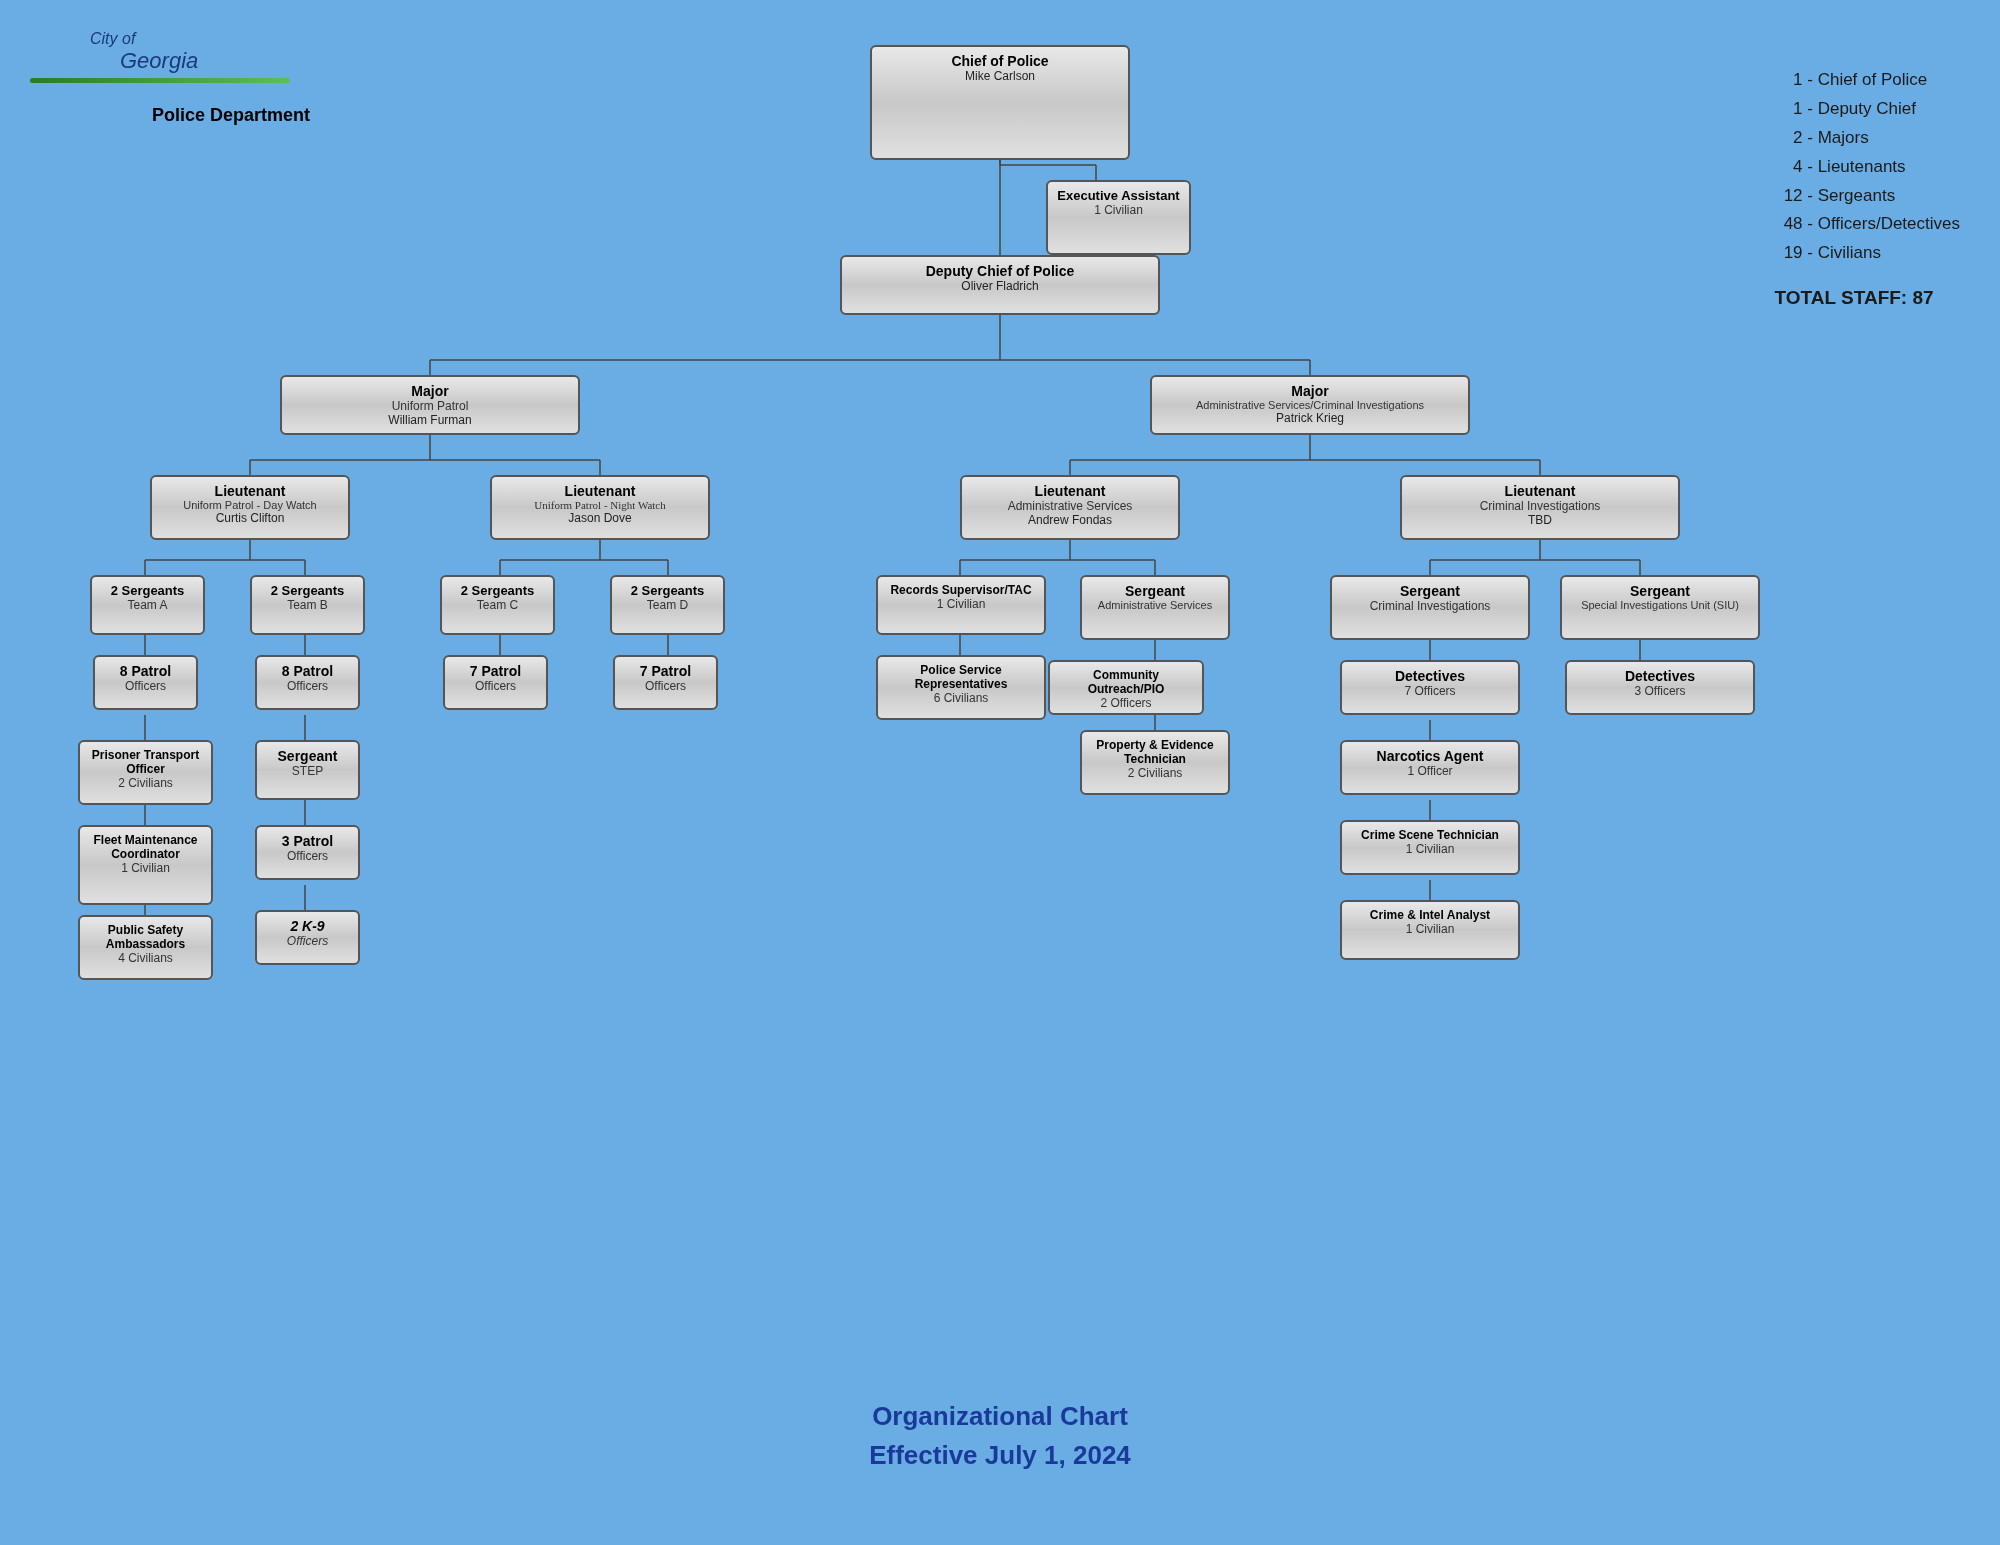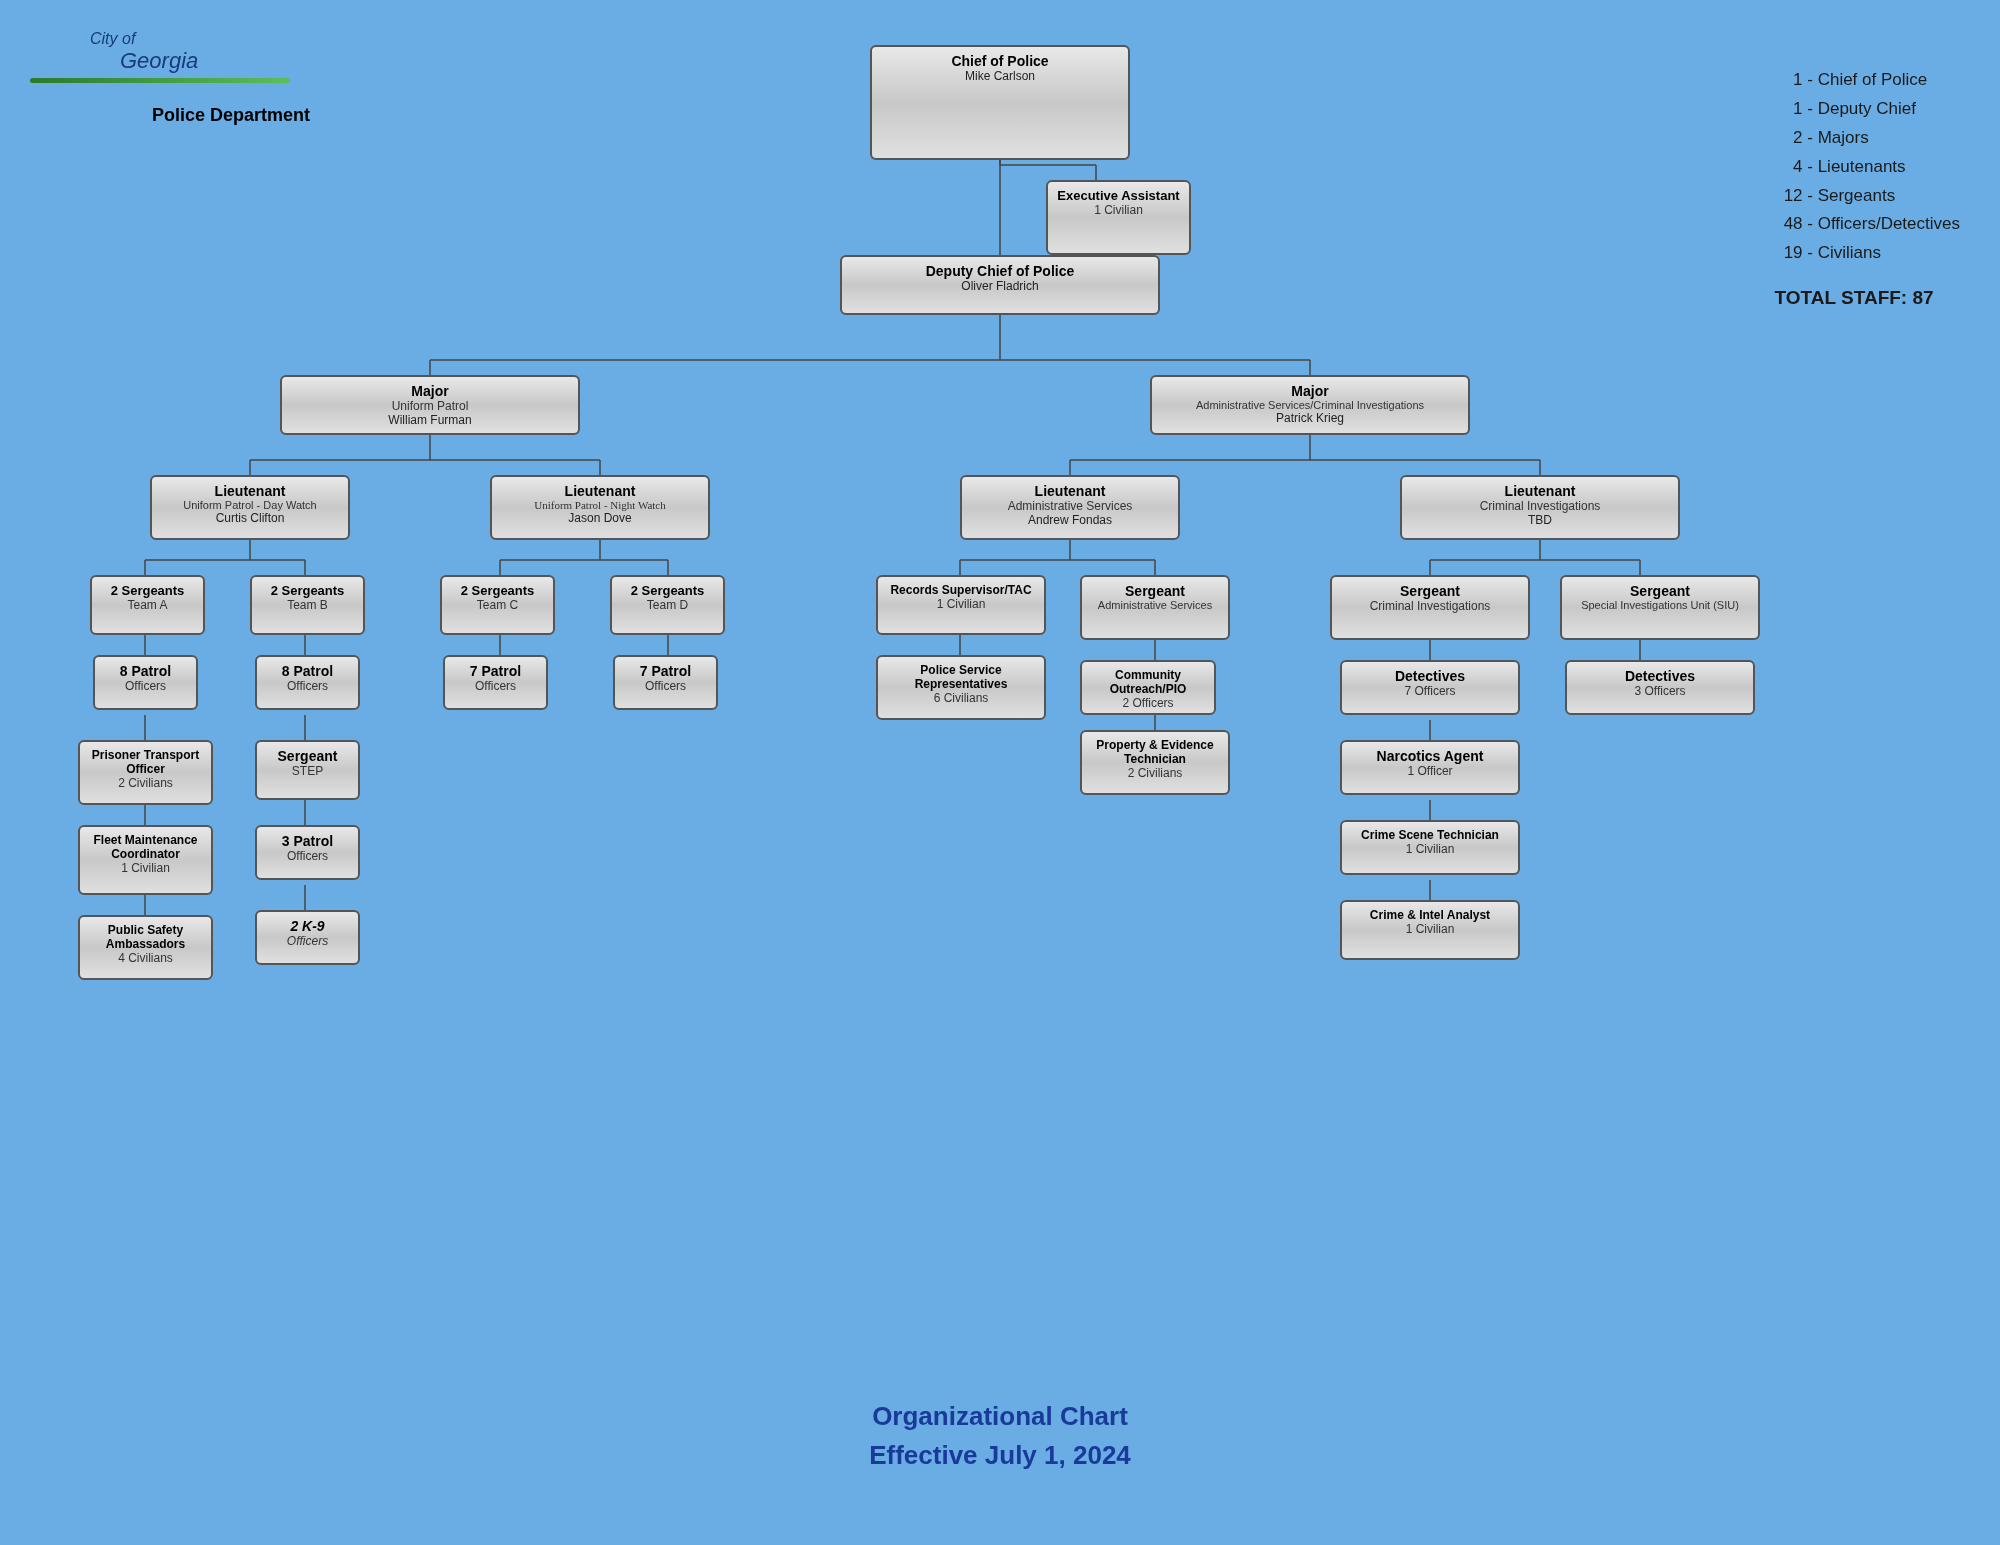--- a/index.html
+++ b/index.html
@@ -329,21 +329,21 @@
 <div class="node" style="left:78px;top:740px;width:135px;height:65px;">
   <div class="title" style="font-size:12px;">Prisoner Transport Officer</div>
   <div class="sub">2 Civilians</div>
 </div>
 
 <div class="node" style="left:255px;top:740px;width:105px;height:60px;">
   <div class="title">Sergeant</div>
   <div class="sub">STEP</div>
 </div>
 
-<div class="node" style="left:78px;top:825px;width:135px;height:70px;">
+<div class="node" style="left:78px;top:825px;width:135px;height:80px;">
   <div class="title" style="font-size:12px;">Fleet Maintenance Coordinator</div>
   <div class="sub">1 Civilian</div>
 </div>
 
 <div class="node" style="left:78px;top:915px;width:135px;height:65px;">
   <div class="title" style="font-size:12px;">Public Safety Ambassadors</div>
   <div class="sub">4 Civilians</div>
 </div>
 
 <div class="node" style="left:255px;top:825px;width:105px;height:55px;">
@@ -364,21 +364,21 @@
 <div class="node" style="left:876px;top:655px;width:170px;height:65px;">
   <div class="title" style="font-size:12px;">Police Service Representatives</div>
   <div class="sub">6 Civilians</div>
 </div>
 
 <div class="node" style="left:1080px;top:575px;width:150px;height:65px;">
   <div class="title">Sergeant</div>
   <div class="sub" style="font-size:11px;">Administrative Services</div>
 </div>
 
-<div class="node" style="left:1080px;top:660px;width:136px;height:55px;">
+<div class="node" style="left:1048px;top:660px;width:156px;height:55px;">
   <div class="title" style="font-size:12px;">Community Outreach/PIO</div>
   <div class="sub">2 Officers</div>
 </div>
 
 <div class="node" style="left:1080px;top:730px;width:150px;height:65px;">
   <div class="title" style="font-size:12px;">Property &amp; Evidence Technician</div>
   <div class="sub">2 Civilians</div>
 </div>
 
 <div class="node" style="left:1330px;top:575px;width:200px;height:65px;">

